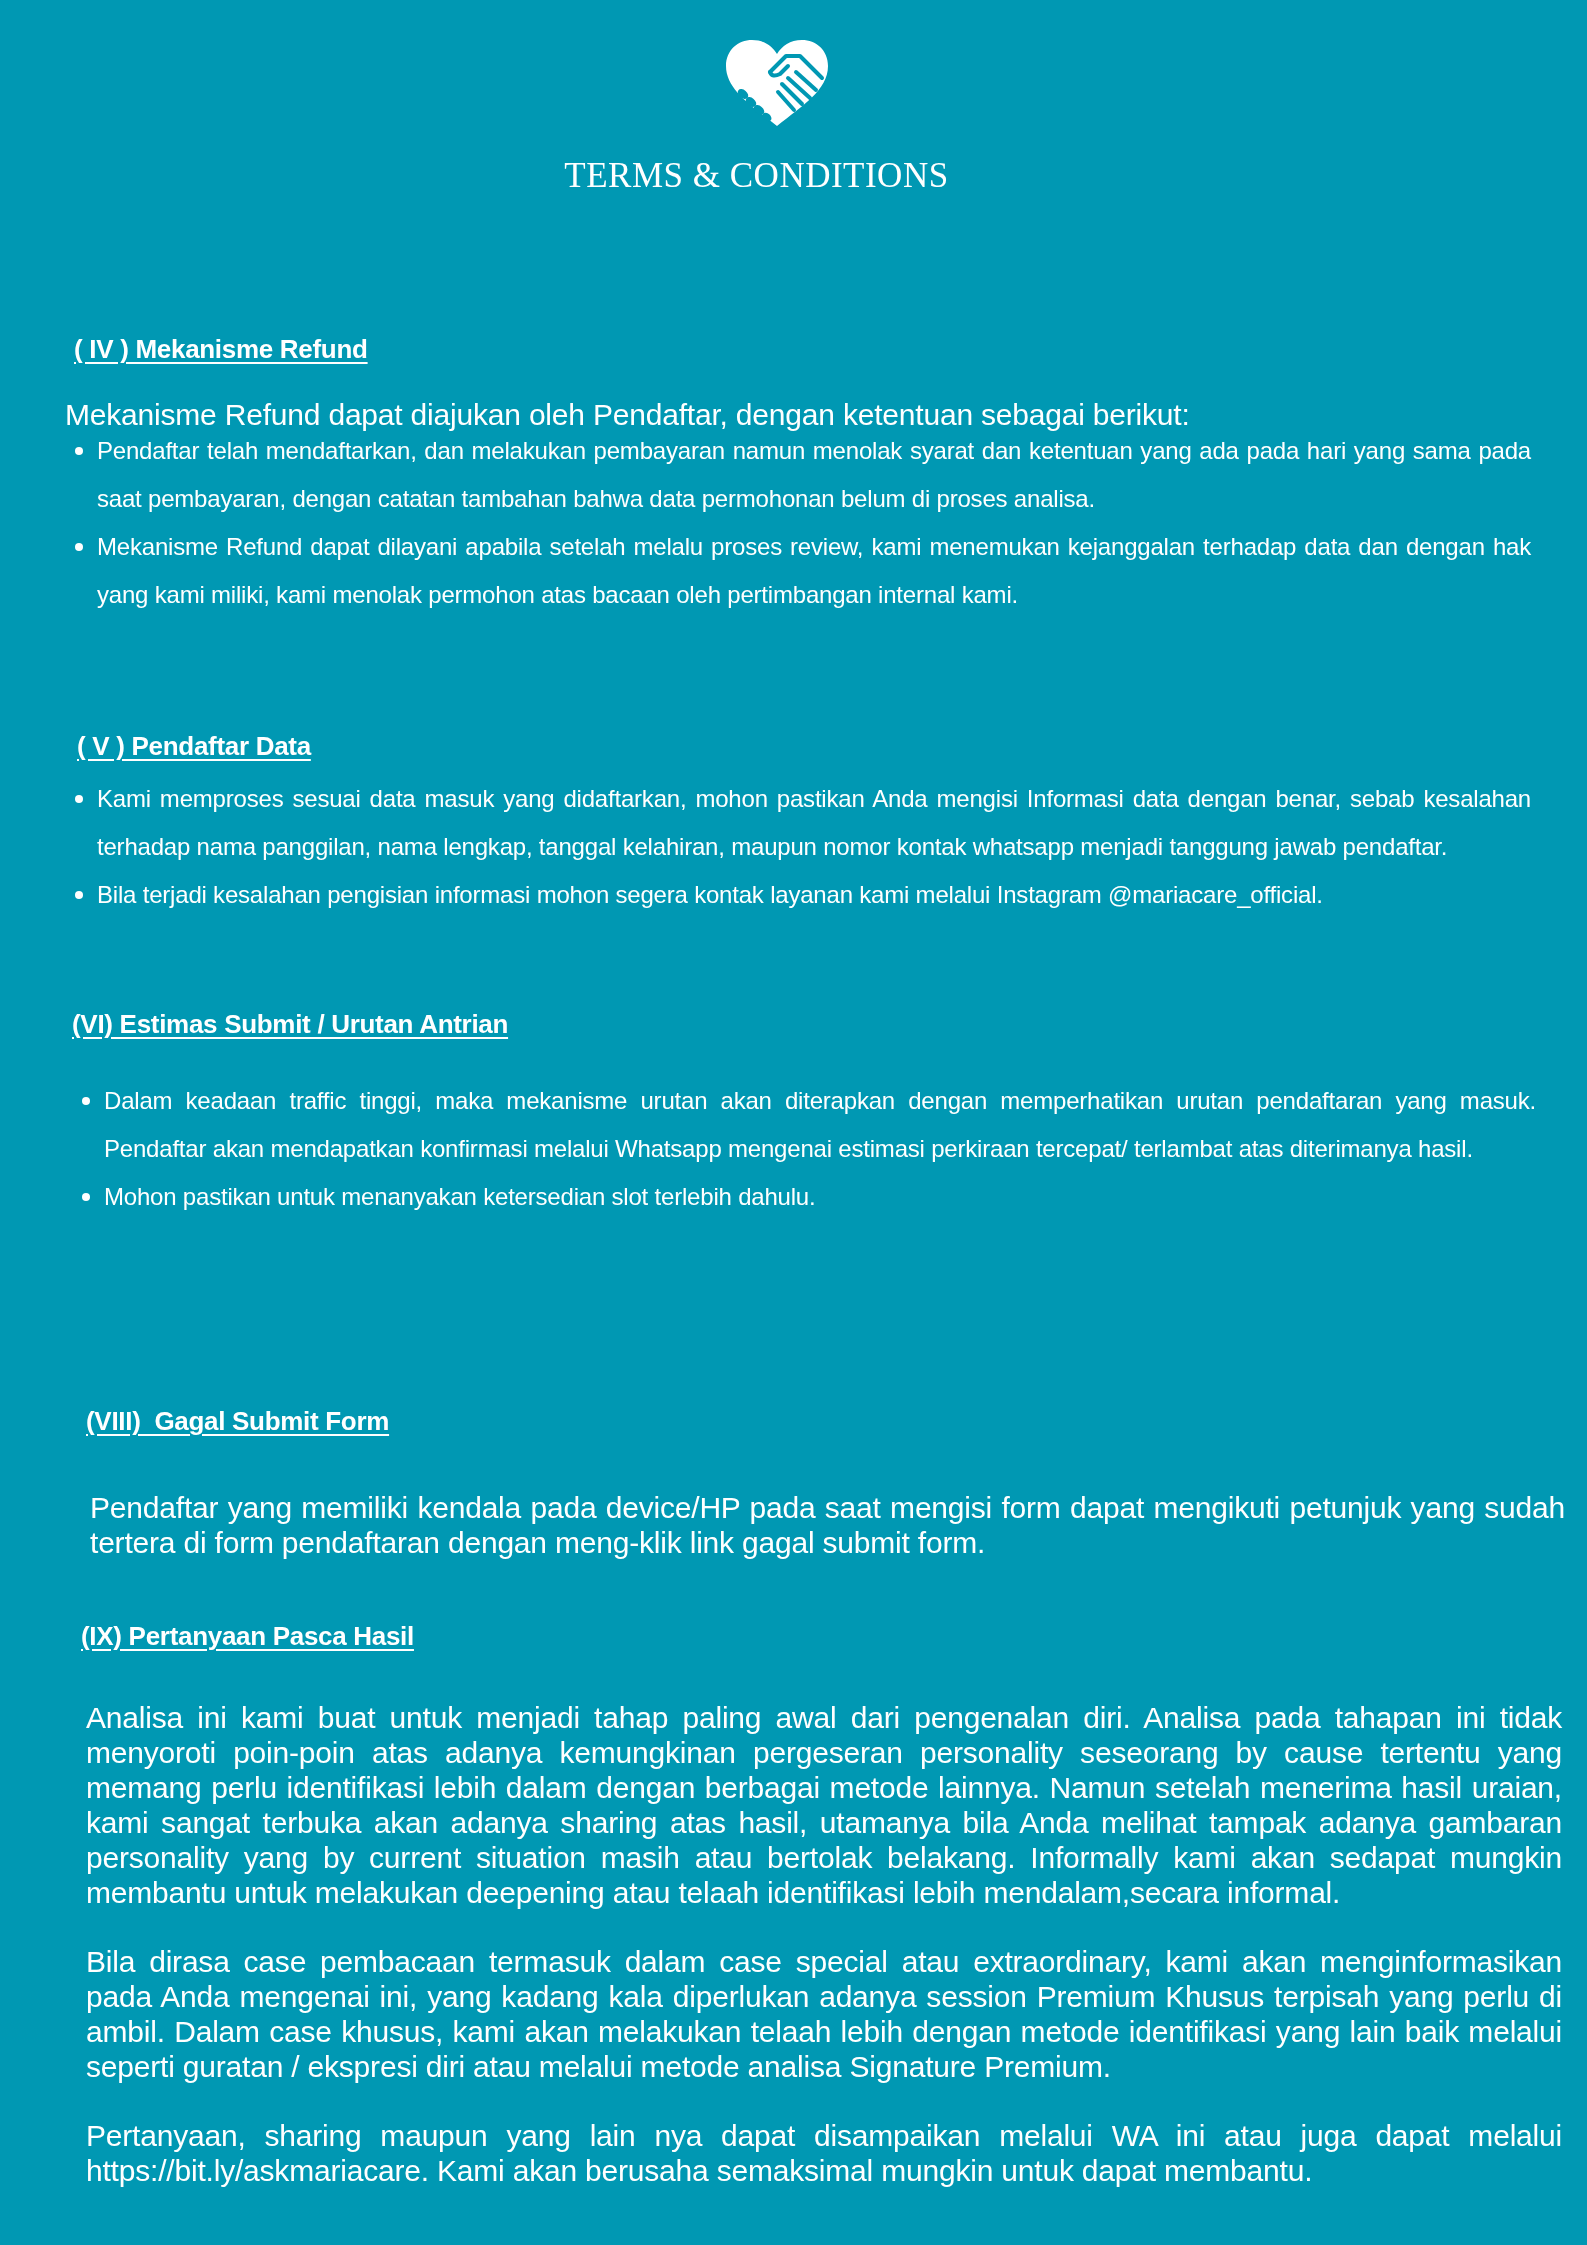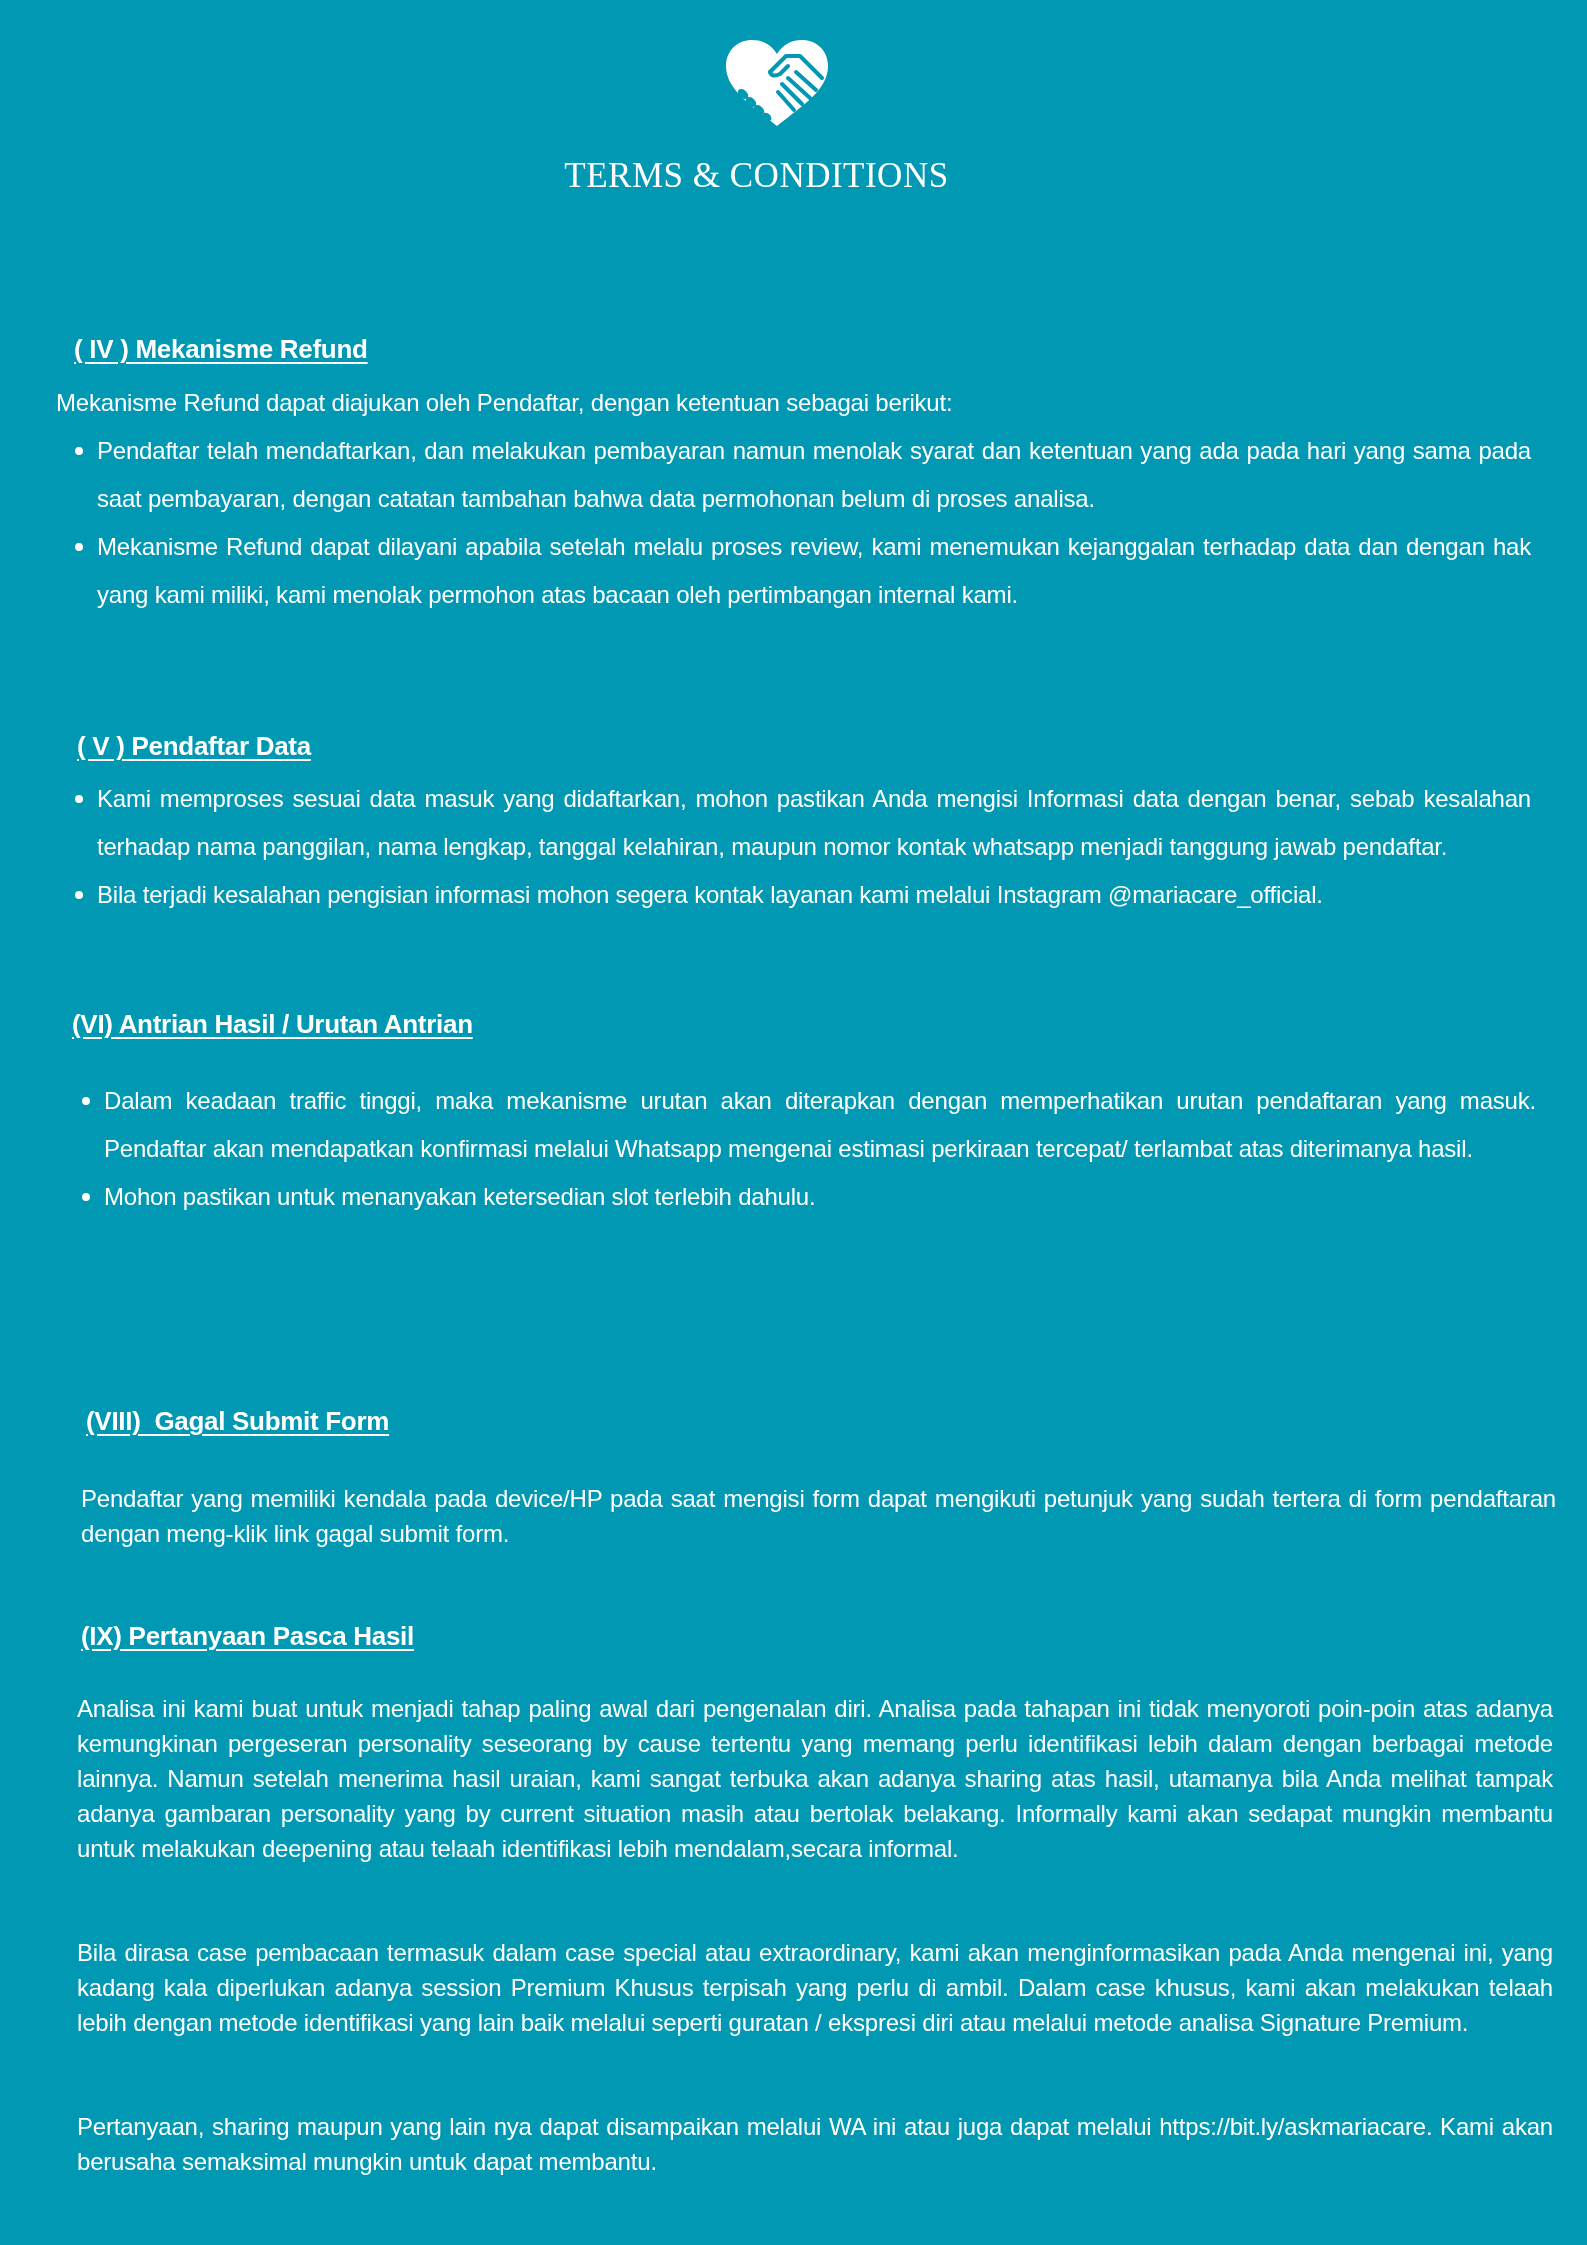--- a/index.html
+++ b/index.html
@@ -39,22 +39,22 @@
       font-weight: bold;
       text-decoration: underline;
       text-decoration-thickness: 2px;
       text-underline-offset: 4px;
       margin: 4px;
       white-space: pre;
       letter-spacing: -0.3px;
     }
     .para {
       position: absolute;
-      font-size: 24px;
-      margin: 3px;
+      font-size: 30px;
+      margin: 12px;
       letter-spacing: -0.2px;
     }
     ul.blist {
       position: absolute;
       margin: 1px;
       padding: 0;
       list-style: none;
     }
     ul.blist li {
       position: relative;
@@ -99,21 +99,21 @@
   <li><span class="dot"></span><span>Pendaftar telah mendaftarkan, dan melakukan pembayaran namun menolak syarat dan ketentuan yang ada pada hari yang sama pada saat pembayaran, dengan catatan tambahan bahwa data permohonan belum di proses analisa.</span></li>
   <li><span class="dot"></span><span>Mekanisme Refund dapat dilayani apabila setelah melalu proses review, kami menemukan kejanggalan terhadap data dan dengan hak yang kami miliki, kami menolak permohon atas bacaan oleh pertimbangan internal kami.</span></li>
 </ul>
 
 <h2 class="sec-head" style="left:73px; top:727px;">( V ) Pendaftar Data</h2>
 <ul class="blist" style="left:70px; top:774px; width:1460px;">
   <li><span class="dot"></span><span>Kami memproses sesuai data masuk yang didaftarkan, mohon pastikan Anda mengisi Informasi data dengan benar, sebab kesalahan terhadap nama panggilan, nama lengkap, tanggal kelahiran, maupun nomor kontak whatsapp menjadi tanggung jawab pendaftar.</span></li>
   <li><span class="dot"></span><span>Bila terjadi kesalahan pengisian informasi mohon segera kontak layanan kami melalui Instagram @mariacare_official.</span></li>
 </ul>
 
-<h2 class="sec-head" style="left:68px; top:1005px;">(VI) Antrian Hasil / Urutan Antrian</h2>
+<h2 class="sec-head" style="left:68px; top:1005px;">(VI) Estimas Submit / Urutan Antrian</h2>
 <ul class="blist" style="left:77px; top:1076px; width:1458px;">
   <li><span class="dot"></span><span>Dalam keadaan traffic tinggi, maka mekanisme urutan akan diterapkan dengan memperhatikan urutan pendaftaran yang masuk. Pendaftar akan mendapatkan konfirmasi melalui Whatsapp mengenai estimasi perkiraan tercepat/ terlambat atas diterimanya hasil.</span></li>
   <li><span class="dot"></span><span>Mohon pastikan untuk menanyakan ketersedian slot terlebih dahulu.</span></li>
 </ul>
 
 <h2 class="sec-head" style="left:82px; top:1402px;">(VIII)  Gagal Submit Form</h2>
 <p class="para just" style="left:78px; top:1478px; width:1475px;">Pendaftar yang memiliki kendala pada device/HP pada saat mengisi form dapat mengikuti petunjuk yang sudah tertera di form pendaftaran dengan meng-klik link gagal submit form.</p>
 
 <h2 class="sec-head" style="left:77px; top:1617px;">(IX) Pertanyaan Pasca Hasil</h2>
 <p class="para just" style="left:74px; top:1688px; width:1476px;">Analisa ini kami buat untuk menjadi tahap paling awal dari pengenalan diri. Analisa pada tahapan ini tidak menyoroti poin-poin atas adanya kemungkinan pergeseran personality seseorang by cause tertentu yang memang perlu identifikasi lebih dalam dengan berbagai metode lainnya. Namun setelah menerima hasil uraian, kami sangat terbuka akan adanya sharing atas hasil, utamanya bila Anda melihat tampak adanya gambaran personality yang by current situation masih atau bertolak belakang. Informally kami akan sedapat mungkin membantu untuk melakukan deepening atau telaah identifikasi lebih mendalam,secara informal.</p>

